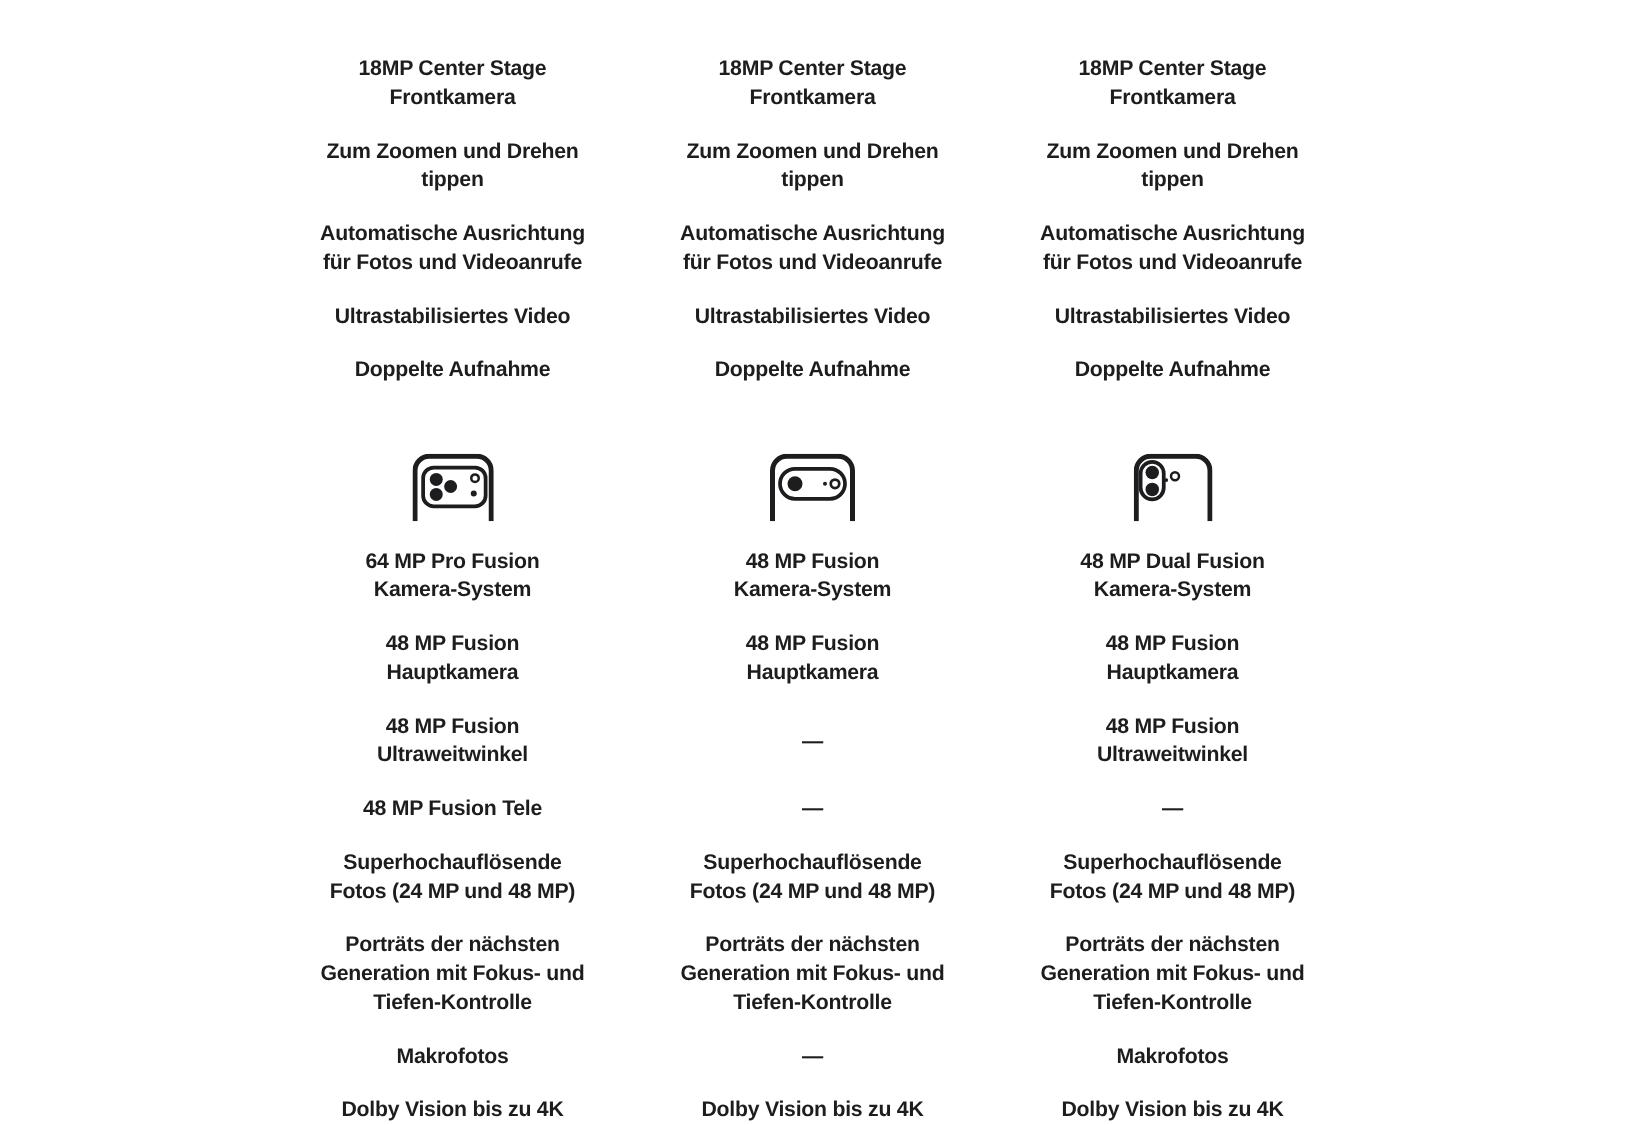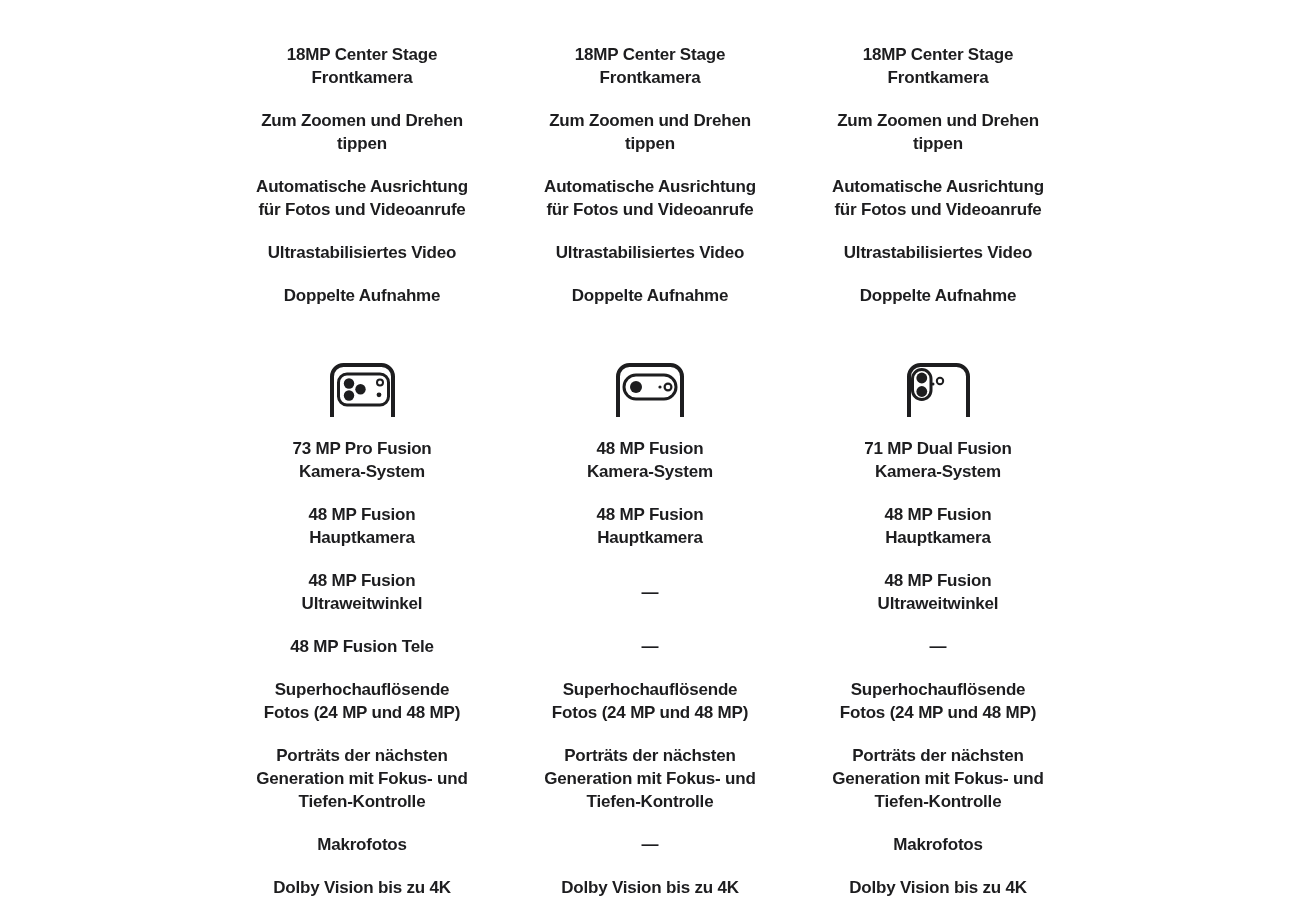--- a/index.html
+++ b/index.html
@@ -99,25 +99,25 @@
     <svg class="phone-icon" width="63" height="54" viewBox="0 0 63 54" aria-hidden="true">
       <path d="M2,54 V13.5 A11.5,11.5 0 0 1 13.5,2 H49.5 A11.5,11.5 0 0 1 61,13.5 V54" fill="none" stroke="currentColor" stroke-width="4"></path>
       <rect x="5.5" y="6.5" width="18.5" height="30" rx="9.25" fill="none" stroke="currentColor" stroke-width="3"></rect>
       <circle cx="14.8" cy="15" r="5.4" fill="currentColor"></circle>
       <circle cx="14.8" cy="28.5" r="5.4" fill="currentColor"></circle>
       <circle cx="26" cy="21" r="1.5" fill="currentColor"></circle>
       <circle cx="33" cy="18" r="3.2" fill="none" stroke="currentColor" stroke-width="2"></circle>
     </svg>
   </div>
 
-  <div class="cell">73 MP Pro Fusion
+  <div class="cell">64 MP Pro Fusion
 Kamera-System</div>
   <div class="cell">48 MP Fusion
 Kamera-System</div>
-  <div class="cell">71 MP Dual Fusion
+  <div class="cell">48 MP Dual Fusion
 Kamera-System</div>
 
   <div class="cell">48 MP Fusion
 Hauptkamera</div>
   <div class="cell">48 MP Fusion
 Hauptkamera</div>
   <div class="cell">48 MP Fusion
 Hauptkamera</div>
 
   <div class="cell">48 MP Fusion

